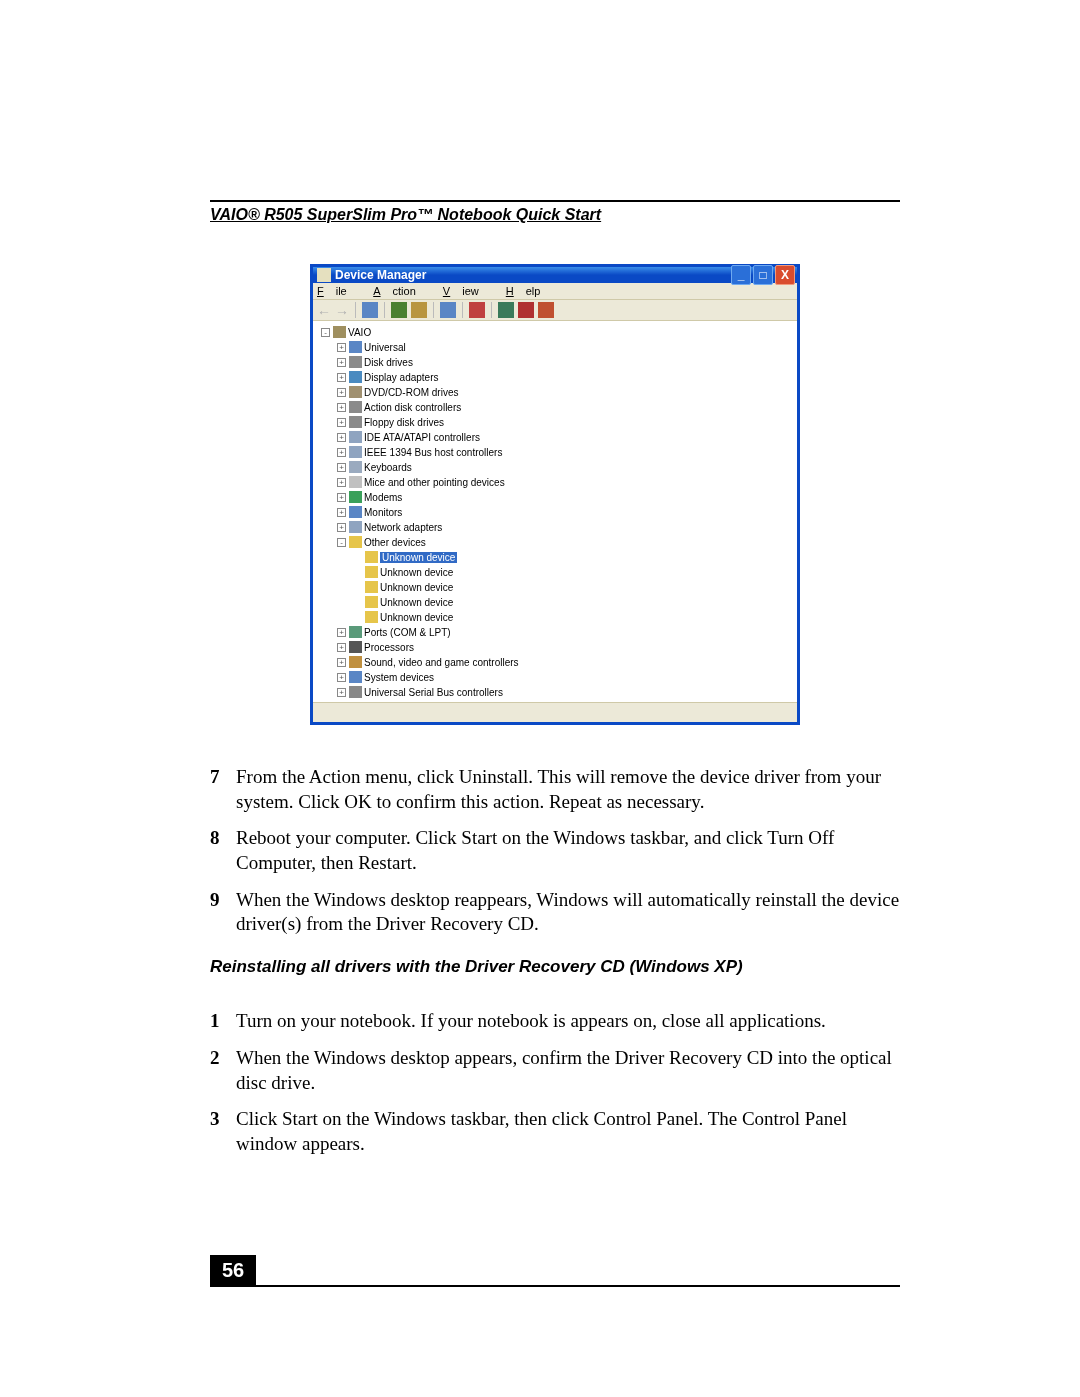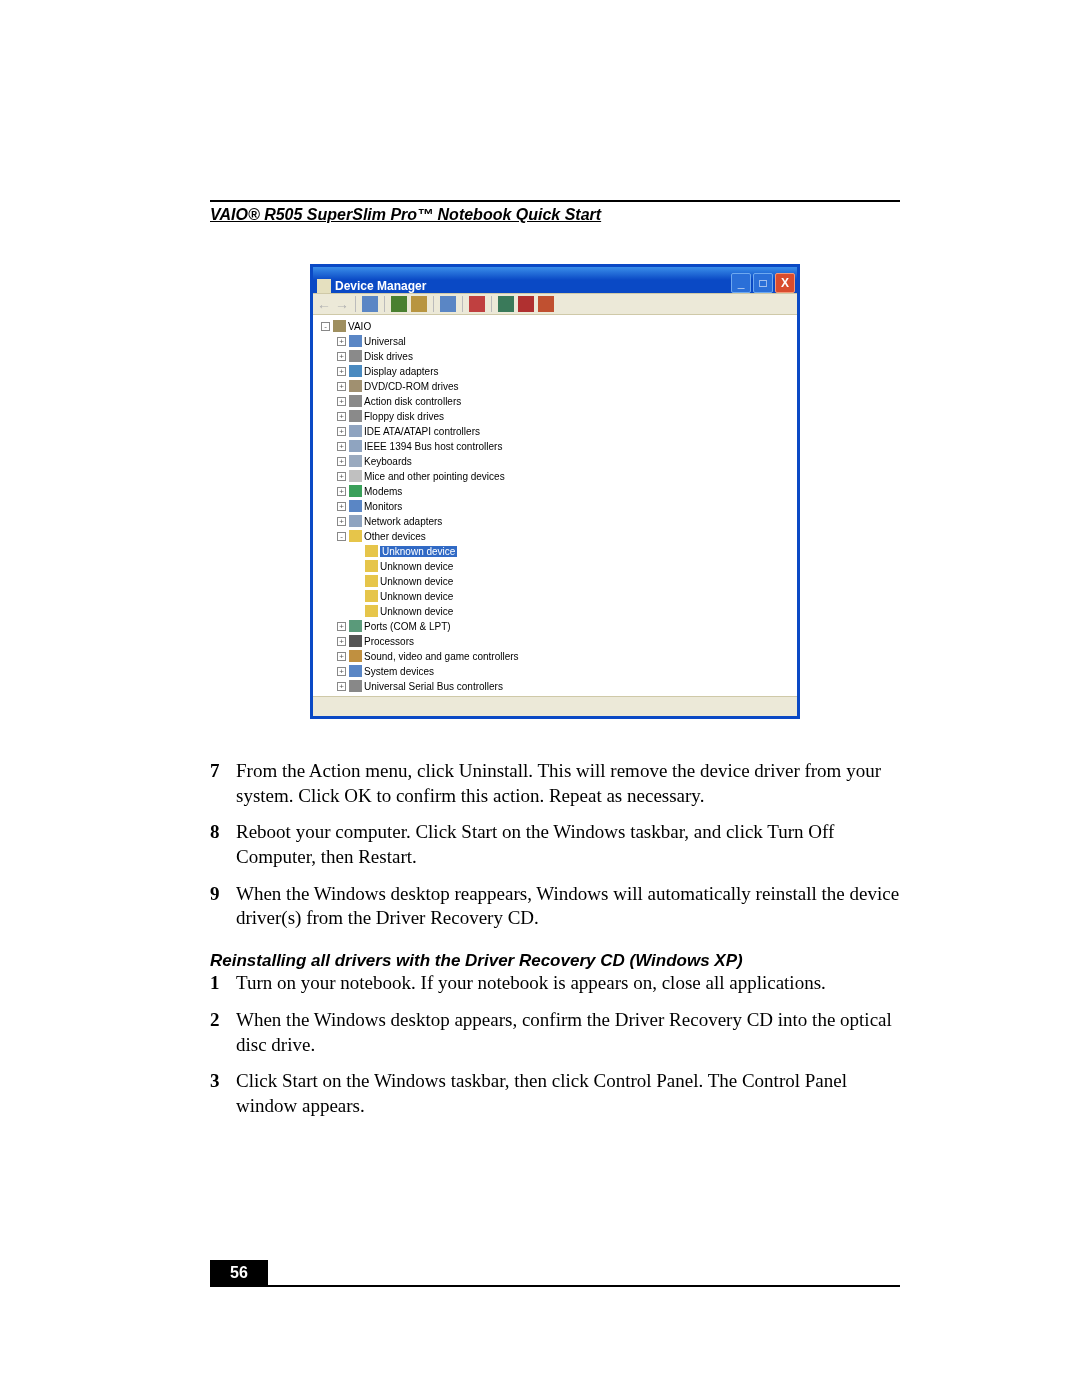--- a/index.html
+++ b/index.html
@@ -38,24 +38,24 @@
     margin-bottom: 40px;
   }
   .win {
     width: 490px;
     border: 3px solid #0a49c5;
     background: #fff;
     font-family: Tahoma, Arial, sans-serif;
     font-size: 10px;
   }
   .titlebar {
-    height: 26px;
+    height: 16px;
     background: linear-gradient(to bottom, #3a8ee9, #0a49c5 50%, #0a49c5);
     display: flex;
-    align-items: flex-end;
+    align-items: center;
     padding: 0 2px 0 4px;
   }
   .titlebar .ti {
     width: 14px; height: 14px;
     background: #e5e0bf;
     margin-right: 4px;
     display: inline-block;
   }
   .titlebar .tlabel {
     color: #fff;
@@ -169,35 +169,35 @@
     flex-shrink: 0;
   }
   .step .txt {
     flex: 1;
   }
   .subheading {
     font-style: italic;
     font-weight: bold;
     font-family: Arial, Helvetica, sans-serif;
     font-size: 17px;
-    margin: 20px 0 0 0;
+    margin: 20px 0 32px 0;
   }
   .footer {
     position: absolute;
     left: 210px;
     bottom: 110px;
     width: 690px;
   }
   .pagenum-box {
     background: #000;
     color: #fff;
     font-weight: bold;
     font-family: Arial, Helvetica, sans-serif;
-    font-size: 16px;
-    padding: 4px 20px;
+    font-size: 20px;
+    padding: 4px 12px;
     display: inline-block;
   }
   .footer-line {
     border-top: 2px solid #000;
     margin-top: -1px;
   }
 </style>
 </head>
 <body>
 
@@ -207,20 +207,26 @@
 
 
   <div class="screenshot-wrap">
     <div class="win">
       <div class="titlebar">
         <span class="ti"></span>
         <span class="tlabel">Device Manager</span>
         <span class="winbtn min">_</span>
         <span class="winbtn max">□</span>
         <span class="winbtn close">X</span>
+      </div>
+      <div class="menubar">
+        <span><span class="ul">F</span><span>ile</span></span>
+        <span><span class="ul">A</span><span>ction</span></span>
+        <span><span class="ul">V</span><span>iew</span></span>
+        <span><span class="ul">H</span><span>elp</span></span>
       </div>
       <div class="toolbar">
         <span class="tb-arrow">←</span>
         <span class="tb-arrow">→</span>
         <span class="tb-sep"></span>
         <span class="tb-icon" style="background:#5a86c5"></span>
         <span class="tb-sep"></span>
         <span class="tb-icon" style="background:#4a8030"></span>
         <span class="tb-icon" style="background:#b89540"></span>
         <span class="tb-sep"></span>

